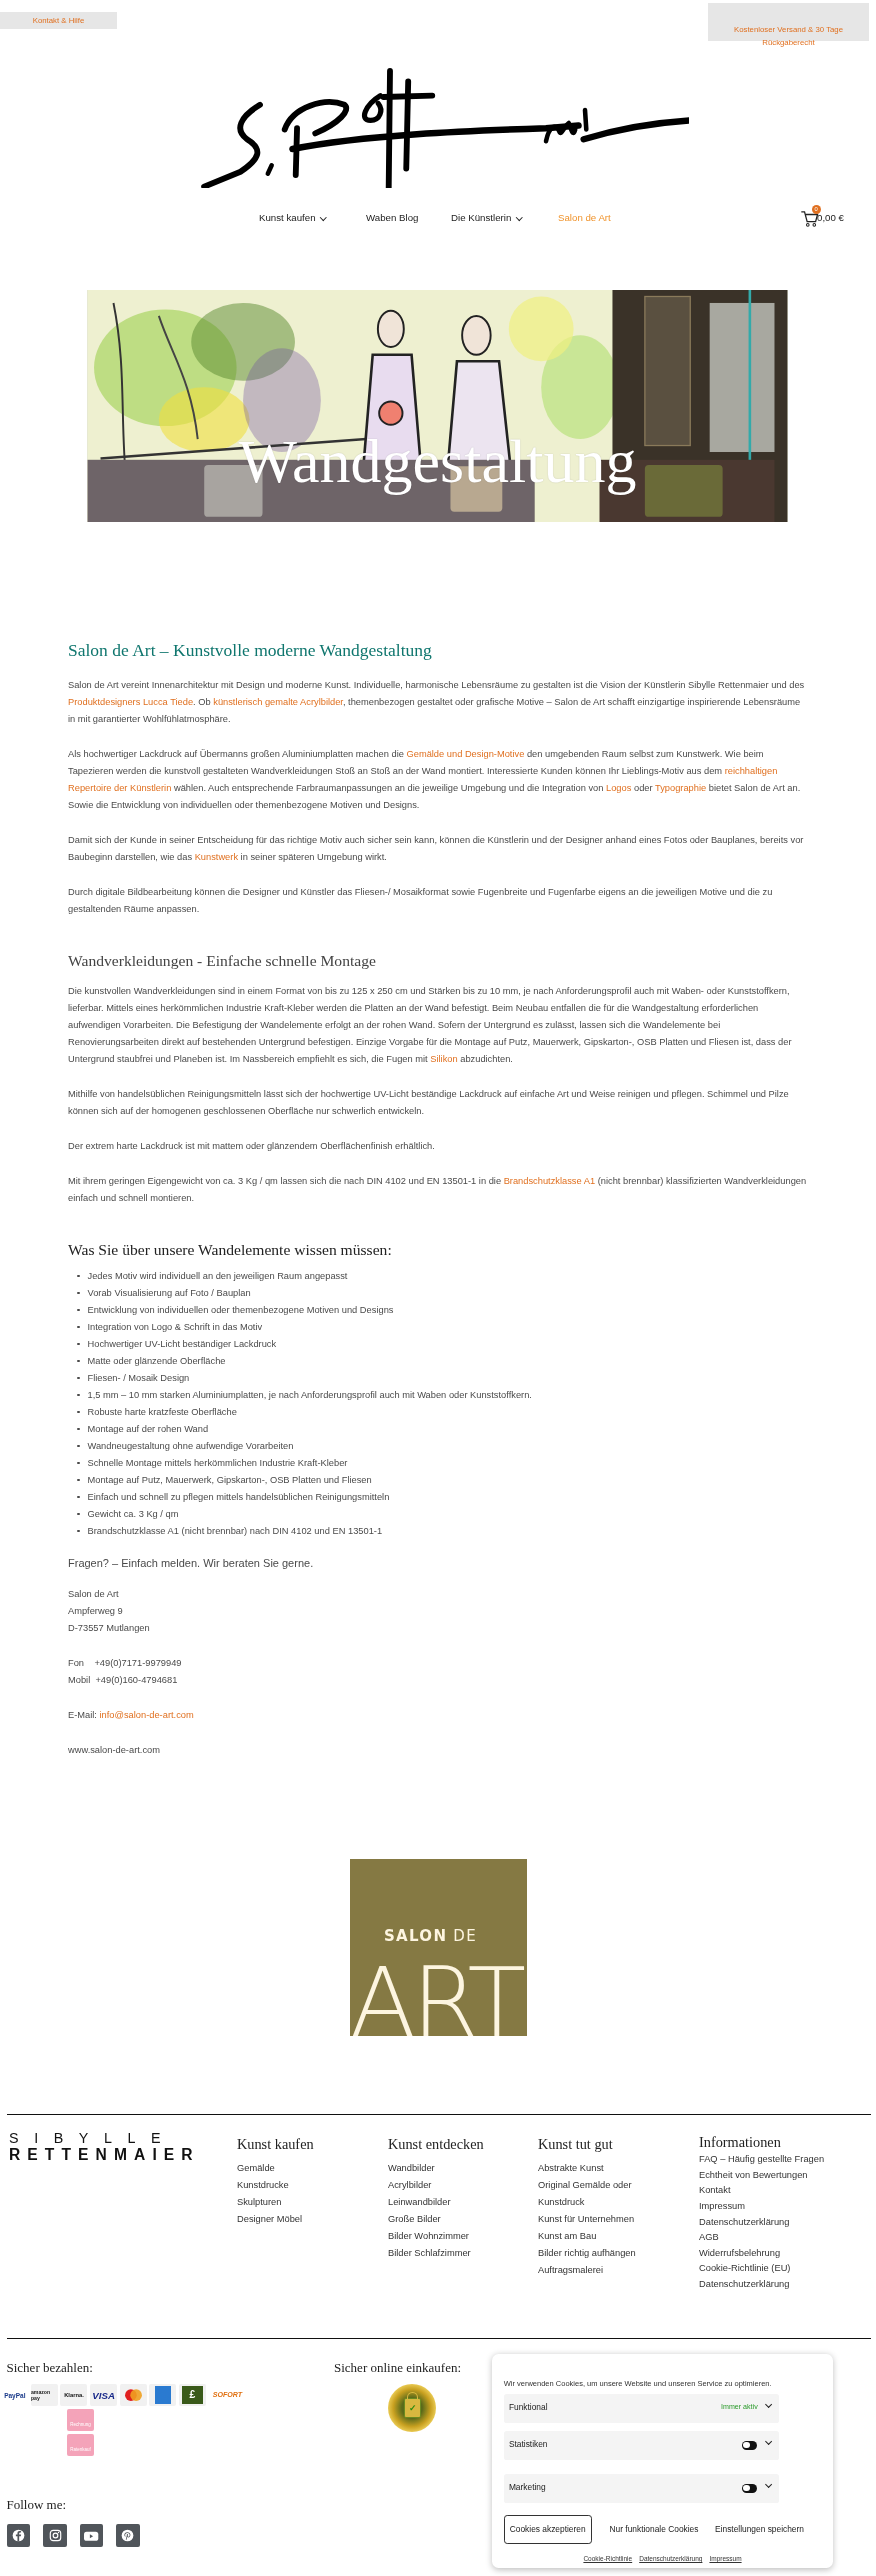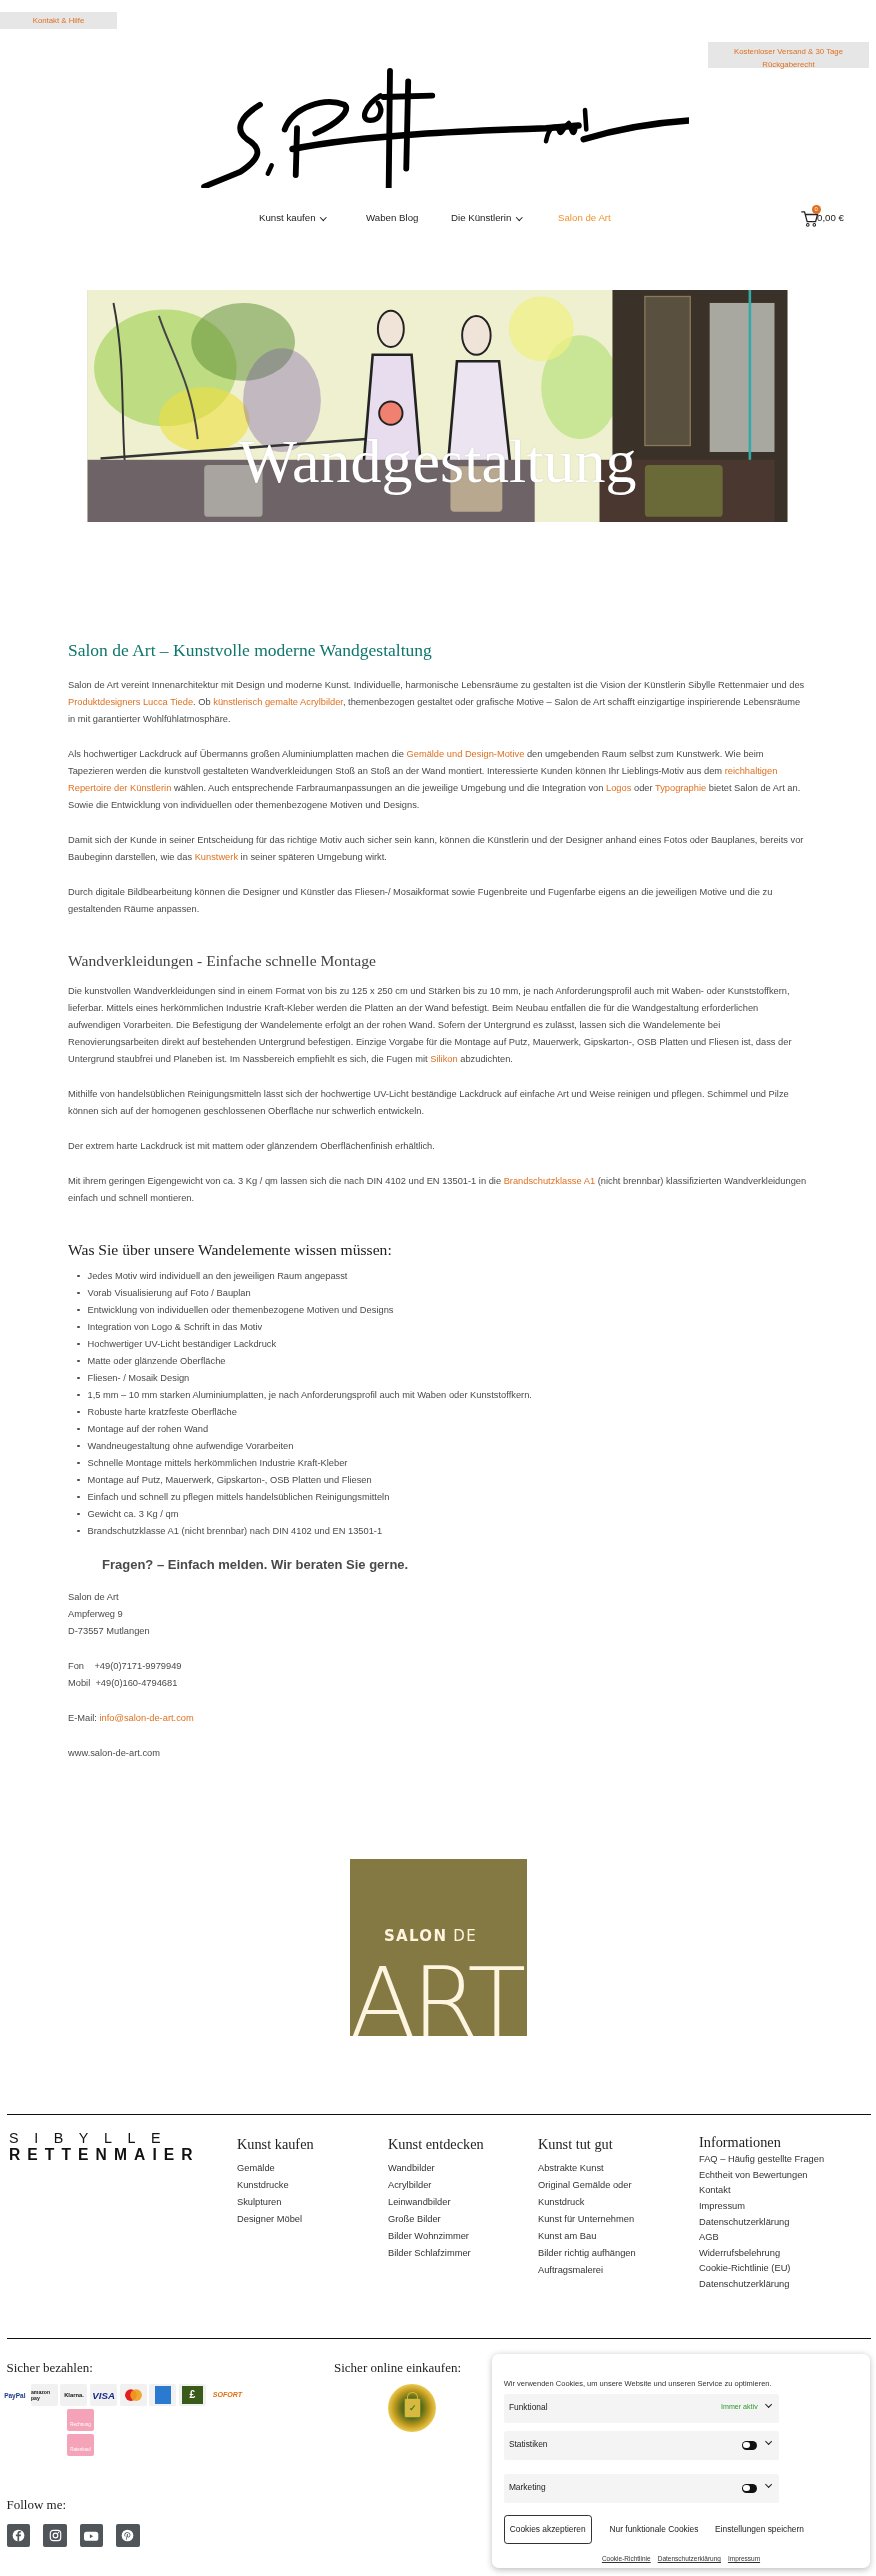--- a/index.html
+++ b/index.html
@@ -2,21 +2,21 @@
 <html style="font-size:10.4px"><head>
 <meta charset="utf-8">
 <style>
   * { box-sizing: border-box; margin: 0; padding: 0; }
   html, body { width: 877px; background: #fff; }
   body { position: relative; height: 2576px; font-family: "Liberation Sans", sans-serif; color: #4a4a4a; overflow: hidden; }
   a { color: #e07020; text-decoration: none; }
   .serif { font-family: "Liberation Serif", "DejaVu Serif", serif; }
   .top-btn { position: absolute; background: #e6e6e6; color: #e07020; font-size: 7.8px; text-align: center; }
   .top-btn.left { left: 0; top: 11.7px; width: 117px; height: 17px; line-height: 17px; }
-  .top-btn.right { left: 708px; top: 3.2px; width: 161px; height: 26px; padding-top: 3px; line-height: 13px; margin-top: 39px; }
+  .top-btn.right { left: 708px; top: 3.2px; width: 161px; height: 38px; padding-top: 20px; line-height: 13px; }
 
   
   .signature { position: absolute; left: 195px; top: 58px; width: 494px; height: 130px; }
 
   
   .nav { position: absolute; top: 208px; left: 0; width: 877px; height: 19.5px; }
   .nav-item { position: absolute; top: 3.9px; font-size: 9.7px; color: #222; white-space: nowrap; }
   .nav-item.active { color: #f0932b; }
   .chev { display: inline-block; width: 4.5px; height: 4.5px; border-right: 1.3px solid #222; border-bottom: 1.3px solid #222; transform: rotate(45deg); margin-left: 5.2px; position: relative; top: -1.9px; }
   .cart { position: absolute; left: 800px; top: 0px; width: 52px; height: 19.5px; }
@@ -29,21 +29,21 @@
 
   
   .content { position: absolute; left: 68px; top: 640px; width: 740px; }
   h1.sec-title { font-size: 17.5px; font-weight: normal; color: #0f766e; margin-bottom: 15.6px; }
   h2.sec-title2 { font-size: 15.6px; font-weight: normal; color: #444; margin-bottom: 13px; }
   h2.sec-title3 { font-size: 15.6px; font-weight: normal; color: #222; margin-bottom: 9px; }
   p.body { font-size: 9.3px; line-height: 17px; margin-bottom: 18px; color: #4a4a4a; }
   ul.features { list-style: none; margin-left: 13px; margin-bottom: 17px; }
   ul.features li { font-size: 9.3px; line-height: 17px; position: relative; padding-left: 6.5px; }
   ul.features li::before { content: ""; position: absolute; left: -3.9px; top: 7.1px; width: 2.6px; height: 2.6px; border-radius: 50%; background: #4a4a4a; }
-  .bold { font-weight: bold; font-size: 13px; margin-bottom: 17px; margin-left: 34px; }
+  .bold { font-weight: normal; font-size: 11px; margin-bottom: 17px; }
   .addr { font-size: 9.3px; line-height: 17px; }
   .addr .gap { height: 18px; }
 
   
   .salon-logo { position: absolute; left: 350px; top: 1859px; width: 177px; height: 177px; background: #857943; overflow: hidden; }
   .salon-logo .sd { position: absolute; left: 34px; top: 68px; color: #fdf5e0; font-size: 15px; letter-spacing: 1.3px; font-family: "DejaVu Sans", sans-serif; }
   .salon-logo .sd b { font-weight: bold; }
   .salon-logo .art { position: absolute; left: 0px; top: 96px; color: #fdf5e0; font-size: 96px; line-height: 1; letter-spacing: -3.9px; font-family: "DejaVu Sans", sans-serif; font-weight: 300; }
 
   
@@ -66,21 +66,21 @@
   .ssl-badge { position: absolute; left: 388px; top: 2384px; width: 48px; height: 48px; border-radius: 50%; background: radial-gradient(circle, #5a6a1a 30%, #c8a020 55%, #e8c850 70%, #8a6a10 100%); }
   .ssl-lock { position: absolute; left: 15.6px; top: 14.3px; width: 17px; height: 19.5px; background: #d8b840; border: 1.3px solid #6a8a20; border-radius: 1.9px; }
   .ssl-lock::before { content: ""; position: absolute; left: 2.6px; top: -7.8px; width: 9px; height: 7.8px; border: 1.9px solid #d8b840; border-bottom: none; border-radius: 5.2px 5.2px 0 0; }
   .ssl-check { position: absolute; left: 4.5px; top: 3.9px; color: #2a8a10; font-size: 9px; font-weight: bold; }
 
   .follow { position: absolute; left: 6.5px; top: 2497px; font-family: "Liberation Serif", serif; font-size: 13px; color: #222; }
   .social { position: absolute; left: 7.1px; top: 2524px; display: flex; gap: 13px; }
   .social-btn { width: 23.4px; height: 23.4px; background: #50555a; border-radius: 1.9px; display: flex; align-items: center; justify-content: center; }
 
   
-  .cookie { position: absolute; left: 492px; top: 2354px; width: 378px; height: 214px; background: #fff; border-radius: 6.5px; box-shadow: 0 1.3px 6.5px rgba(0,0,0,0.25); text-decoration: underline; }
+  .cookie { position: absolute; left: 492px; top: 2354px; width: 341px; height: 214px; background: #fff; border-radius: 6.5px; box-shadow: 0 1.3px 6.5px rgba(0,0,0,0.25); text-decoration: underline; }
   .cookie-text { position: absolute; left: 11.7px; top: 25px; font-size: 7.5px; color: #333; }
   .cookie-row { position: absolute; left: 11.7px; width: 275px; height: 29px; background: #f4f4f4; border-radius: 2.6px; }
   .cookie-row .lbl { position: absolute; left: 5.2px; top: 8.4px; font-size: 8.4px; color: #222; }
   .cookie-row .always { position: absolute; right: 21px; top: 9px; font-size: 7.1px; color: #2a9a2a; }
   .cookie-row .tog { position: absolute; right: 21.4px; top: 9.7px; width: 15.6px; height: 9px; border-radius: 4.5px; background: #111; }
   .cookie-row .tog::before { content: ""; position: absolute; left: 1.3px; top: 1.3px; width: 6.5px; height: 6.5px; border-radius: 50%; background: #fff; }
   .cookie-row .cchev { position: absolute; right: 7.8px; top: 8.4px; width: 5.2px; height: 5.2px; border-right: 1.3px solid #222; border-bottom: 1.3px solid #222; transform: rotate(45deg); }
   .cbtn { position: absolute; top: 161px; height: 29px; line-height: 29px; font-size: 8.4px; color: #222; text-align: center; background: transparent; border: none; font-family: "Liberation Sans", sans-serif; }
   .cbtn.accept { left: 11.7px; width: 88px; border: 0.6px solid #333; border-radius: 3.2px; line-height: 27px; }
   .cbtn.func { left: 112px; width: 100px; }

